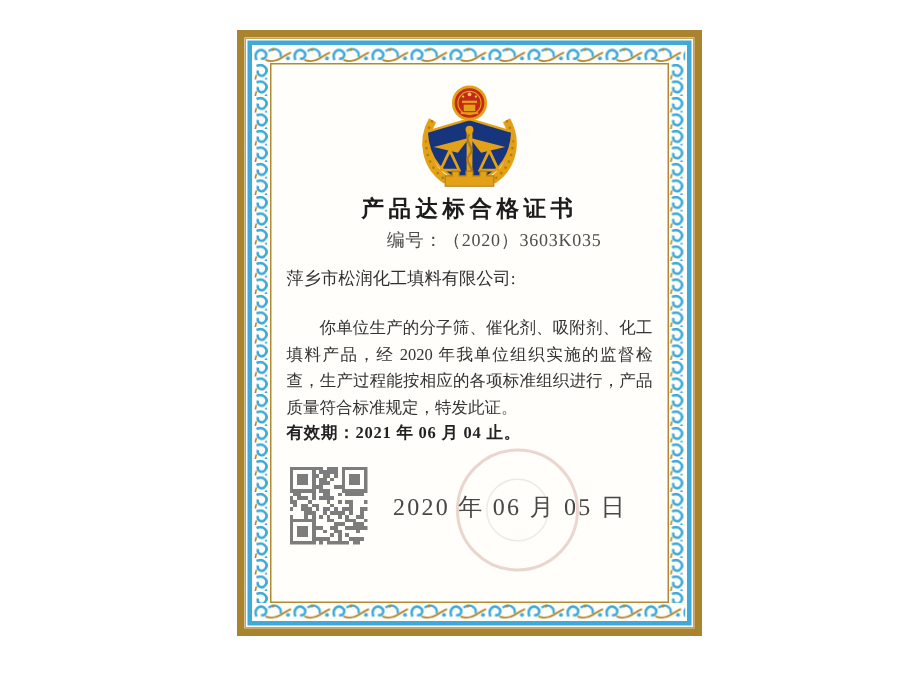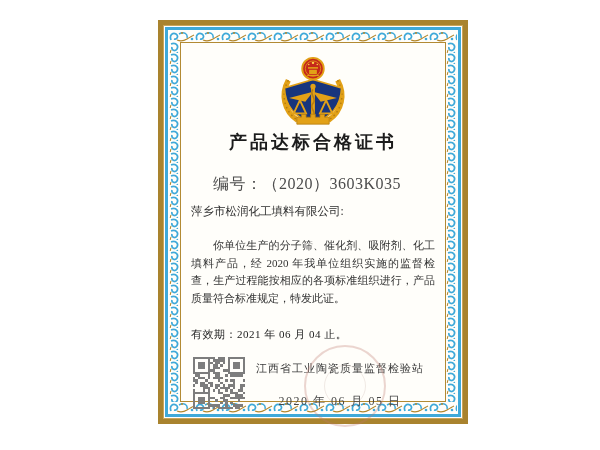--- a/index.html
+++ b/index.html
@@ -17,34 +17,34 @@
   .orn.bottom{left:0;bottom:0;width:100%;height:11px;}
   .orn.left{left:0;top:11px;width:11px;height:calc(100% - 22px);}
   .orn.right{right:0;top:11px;width:11px;height:calc(100% - 22px);}
 
   .paper{position:absolute;left:11px;top:11px;right:11px;bottom:11px;
     border:1px solid #b28a33;background:#fffefa;box-sizing:border-box;
     padding:11px 10px 0 10px;display:flex;flex-direction:column;align-items:center;}
 
   
   .emblem{width:80px;height:74px;flex:0 0 auto;}
-  .title{margin-top:2px;font-size:18px;font-weight:bold;color:#1c1c1c;
+  .title{margin-top:2px;font-size:15px;font-weight:bold;color:#1c1c1c;
     letter-spacing:3px;white-space:nowrap;}
   .serial{width:100%;box-sizing:border-box;text-align:right;padding-right:34px;
-    margin-top:20px;font-size:16px;color:#4c4c4c;letter-spacing:.5px;}
+    margin-top:3px;font-size:12px;color:#4c4c4c;letter-spacing:.5px;}
   .recipient{width:100%;margin-top:9px;font-size:11.5px;font-weight:400;color:#2e2e2e;}
   .body-text{width:100%;margin-top:18px;font-size:11px;line-height:17.5px;color:#333;
     text-align:justify;text-indent:2em;}
-  .validity{width:100%;margin-top:20px;font-size:11px;font-weight:normal;color:#222;letter-spacing:.5px;}
+  .validity{width:100%;margin-top:0;font-size:11px;font-weight:bold;color:#222;letter-spacing:.5px;}
 
   .footer{width:100%;margin-top:15px;display:flex;flex-direction:row;position:relative;}
   .qr{width:52px;height:52px;margin-left:2px;flex:0 0 auto;}
   .issue-block{flex:1;display:flex;flex-direction:column;align-items:center;position:relative;}
   .issuer{margin-top:4px;font-size:11px;color:#3b3b3b;letter-spacing:1px;white-space:nowrap;}
-  .issue-date{margin-top:17px;font-size:12px;color:#474747;letter-spacing:1.5px;}
+  .issue-date{margin-top:17px;font-size:16px;color:#474747;letter-spacing:1.5px;}
 
   .seal{position:absolute;left:50%;top:-12px;width:78px;height:78px;margin-left:-36px;
     border:2px solid rgba(190,120,108,.30);border-radius:50%;pointer-events:none;}
   .seal::after{content:"";position:absolute;left:18px;top:18px;right:18px;bottom:18px;
     border:1px solid rgba(170,140,130,.18);border-radius:50%;}
 </style>
 </head>
 <body>
 
 <div class="frame-gold">
@@ -359,21 +359,20 @@
               <rect x="11" y="20" width="1" height="1" fill="#7d7d7d"></rect>
               <rect x="12" y="20" width="1" height="1" fill="#7d7d7d"></rect>
               <rect x="13" y="20" width="1" height="1" fill="#7d7d7d"></rect>
               <rect x="14" y="20" width="1" height="1" fill="#7d7d7d"></rect>
               <rect x="15" y="20" width="1" height="1" fill="#7d7d7d"></rect>
               <rect x="17" y="20" width="1" height="1" fill="#7d7d7d"></rect>
               <rect x="18" y="20" width="1" height="1" fill="#7d7d7d"></rect>
             </svg>
           <div class="issue-block">
             <div class="seal"></div>
-            <div class="issuer">江西省工业陶瓷质量监督检验站</div>
             <div class="issue-date">2020 年 06 月 05 日</div>
           </div>
         </div>
 
       </div>
     </div>
   </div>
 </div>
 
 </body></html>

